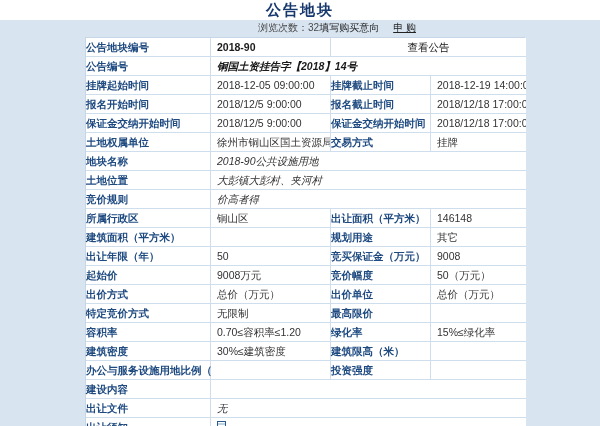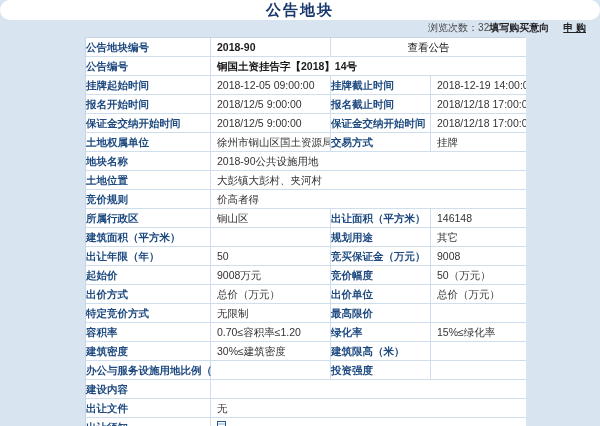--- a/index.html
+++ b/index.html
@@ -3,55 +3,55 @@
 <meta charset="utf-8">
 <style>
   * { box-sizing: border-box; }
   html, body { margin: 0; padding: 0; }
   body {
     width: 600px; height: 426px; overflow: hidden;
     background: #d8e5f1;
     font-family: "Liberation Sans", "DejaVu Sans", sans-serif;
   }
   .title-bar {
-    height: 20px; background: #ffffff; text-align: center; border-radius: 10px;
+    height: 20px; background: #ffffff; text-align: center;
   }
   .title-bar h1 {
     margin: 0; font-size: 15px; line-height: 20px;
     font-weight: bold; color: #17386d; letter-spacing: 2px;
   }
   .meta-row {
-    height: 14px; display: flex; justify-content: flex-end;
+    height: 14px; display: flex; justify-content: center;
     align-items: center; padding: 0 14px 0 88px;
     font-size: 10px; color: #4a4a4a; margin-top: 1px;
   }
   .meta-links { display: flex; gap: 14px; }
   .meta-links a {
-    color: #222; font-weight: bold; text-decoration: none; cursor: pointer;
+    color: #222; font-weight: normal; text-decoration: none; cursor: pointer;
   }
   .meta-links a.underlined { text-decoration: underline; }
   .land-table {
     margin: 2px 0 0 85px; width: 440px; background: #fff;
     display: grid; grid-template-columns: 125px 120px 100px 95px;
     grid-auto-rows: 19px;
     border: 1px solid #c6d6e6; border-bottom: none;
   }
   .cell {
     height: 19px; line-height: 18px; font-size: 10.5px;
     border-bottom: 1px solid #cfdeec; border-right: 1px solid #cfdeec;
     overflow: hidden; white-space: nowrap; background: #fff;
   }
   .lbl {
     padding-right: 6px;
     color: #1e4a80; font-weight: bold; overflow: visible;
   }
   .val { text-align: left; padding-left: 6px; color: #333; }
   .val.bold { font-weight: bold; color: #1a1a1a; }
   .val.last, .cell.last { border-right: none; }
-  .span-rest { grid-column: 2 / 5; }
+  .span-rest { grid-column: 2 / 5; font-style: italic; }
   .span-right { grid-column: 3 / 5; }
   .announce-link {
     text-align: center; font-weight: normal; color: #1a1a1a;
     cursor: pointer; padding: 0;
   }
   .doc-icon {
     display: inline-block; width: 9px; height: 11px; margin-top: 3px;
     border: 1px solid #2a5b8f; vertical-align: top;
     background: repeating-linear-gradient(
       to bottom, #ffffff 0px, #ffffff 1px, #7fa6c9 2px, #ffffff 3px);

